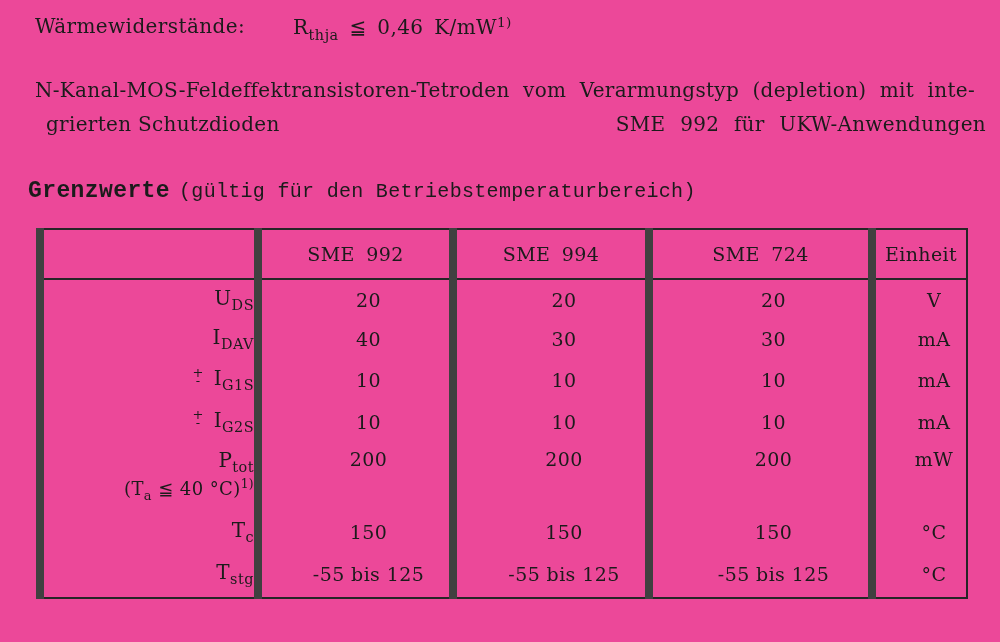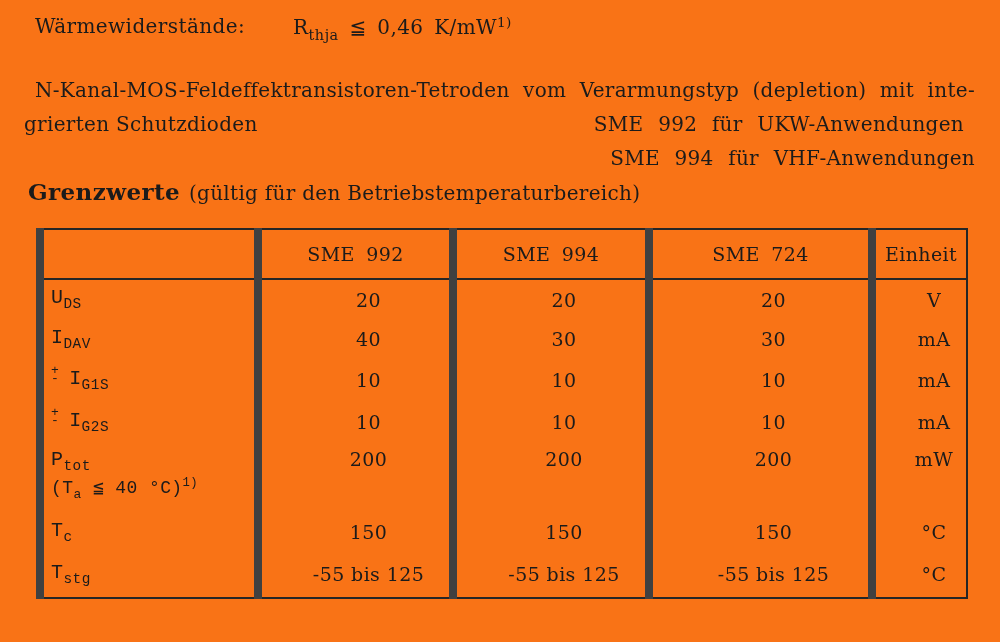--- a/index.html
+++ b/index.html
@@ -1,51 +1,51 @@
 <!DOCTYPE html>
 <html><head>
 <meta charset="utf-8">
 <style>
   html,body{margin:0;padding:0;background:#ffffff;}
   .page{
-    position:relative;width:1000px;height:642px;background:#f97316;
+    position:relative;width:1000px;height:642px;background:#ec4899;
     color:#1b1b1b;font-family:"DejaVu Serif","DejaVu Sans",serif;
     overflow:hidden;
   }
   .abs{position:absolute;}
   .sub{font-size:0.72em;vertical-align:-0.38em;letter-spacing:0.5px;}
   .sup{font-size:0.68em;vertical-align:0.55em;}
   .pm{
     display:inline-flex;flex-direction:column;align-items:center;
     font-size:13px;line-height:8px;margin-right:10px;
     transform:translateY(-3px);vertical-align:middle;
   }
   
   .thermal{top:14px;left:35px;display:flex;gap:48px;font-size:20px;letter-spacing:0.4px;}
   .formula{word-spacing:4px;}
   
   .para1{top:78px;left:35px;width:940px;font-size:20px;letter-spacing:0.3px;
          text-align:justify;text-align-last:justify;white-space:nowrap;}
-  .row2{top:112px;left:24px;width:940px;display:flex;justify-content:space-between;font-size:20px;letter-spacing:0.3px;gap:12px;}
+  .row2{top:112px;left:46px;width:940px;display:flex;justify-content:space-between;font-size:20px;letter-spacing:0.3px;gap:12px;}
   .row3{top:146px;left:35px;width:940px;display:flex;justify-content:flex-end;font-size:20px;letter-spacing:0.3px;}
-  .row4{top:178px;left:28px;width:947px;display:flex;justify-content:space-between;align-items:baseline;font-size:20px;letter-spacing:0.3px;}
+  .row4{top:178px;left:28px;width:947px;display:flex;justify-content:space-between;align-items:baseline;font-size:20px;letter-spacing:0.3px;font-family:Liberation Mono, monospace;}
   .apps{word-spacing:8px;text-align:center;}
   .gtitle{font-weight:700;font-size:23px;letter-spacing:0.4px;}
   .gsub{font-size:20px;margin-left:9px;}
   
   .tblwrap{top:228px;left:36px;}
   table{border-collapse:collapse;table-layout:fixed;width:927px;
         border:2px solid #262626;font-size:19px;letter-spacing:0.4px;}
   col.c0{width:218px;} col.c1{width:195px;} col.c2{width:196px;} col.c3{width:223px;} col.c4{width:95px;}
   th,td{border-left:8px solid #404040;border-right:2px solid #262626;
         padding:0;vertical-align:middle;font-weight:normal;}
   thead tr{height:50px;}
   thead th{border-bottom:2px solid #262626;text-align:center;word-spacing:5px;}
   tbody td{text-align:center;padding-left:26px;}
-  tbody td.label{text-align:left;padding-left:7px;font-size:20px;font-family:Liberation Mono, monospace;}
+  tbody td.label{text-align:right;padding-left:7px;font-size:20px;}
   tbody tr:nth-child(1){height:40px;}
   tbody tr:nth-child(2){height:40px;}
   tbody tr:nth-child(3){height:42px;}
   tbody tr:nth-child(4){height:42px;}
   tbody tr:nth-child(5){height:70px;}
   tbody tr:nth-child(6){height:38px;margin-top:38px;}
   tbody tr:nth-child(7){height:47px;}
   tbody tr.top td{vertical-align:top;padding-top:5px;}
   .l2{font-size:18px;margin-top:2px;}
   
@@ -61,23 +61,20 @@
     <span class="formula"><span>R</span><span class="sub">thja</span><span> ≦ 0,46 K/mW</span><span class="sup">1)</span></span>
   </div>
 
   <div class="abs para1">N-Kanal-MOS-Feldeffektransistoren-Tetroden vom Verarmungstyp (depletion) mit inte-</div>
 
   <div class="abs row2">
     <span>grierten Schutzdioden</span>
     <span class="apps">SME 992 für UKW-Anwendungen</span>
   </div>
 
-  <div class="abs row3">
-    <span class="apps">SME 994 für VHF-Anwendungen</span>
-  </div>
 
   <div class="abs row4">
     <span>
       <span class="gtitle">Grenzwerte</span><span class="gsub">(gültig für den Betriebstemperaturbereich)</span>
     </span>
   </div>
 
   <div class="abs tblwrap">
     <table>
       <colgroup>

